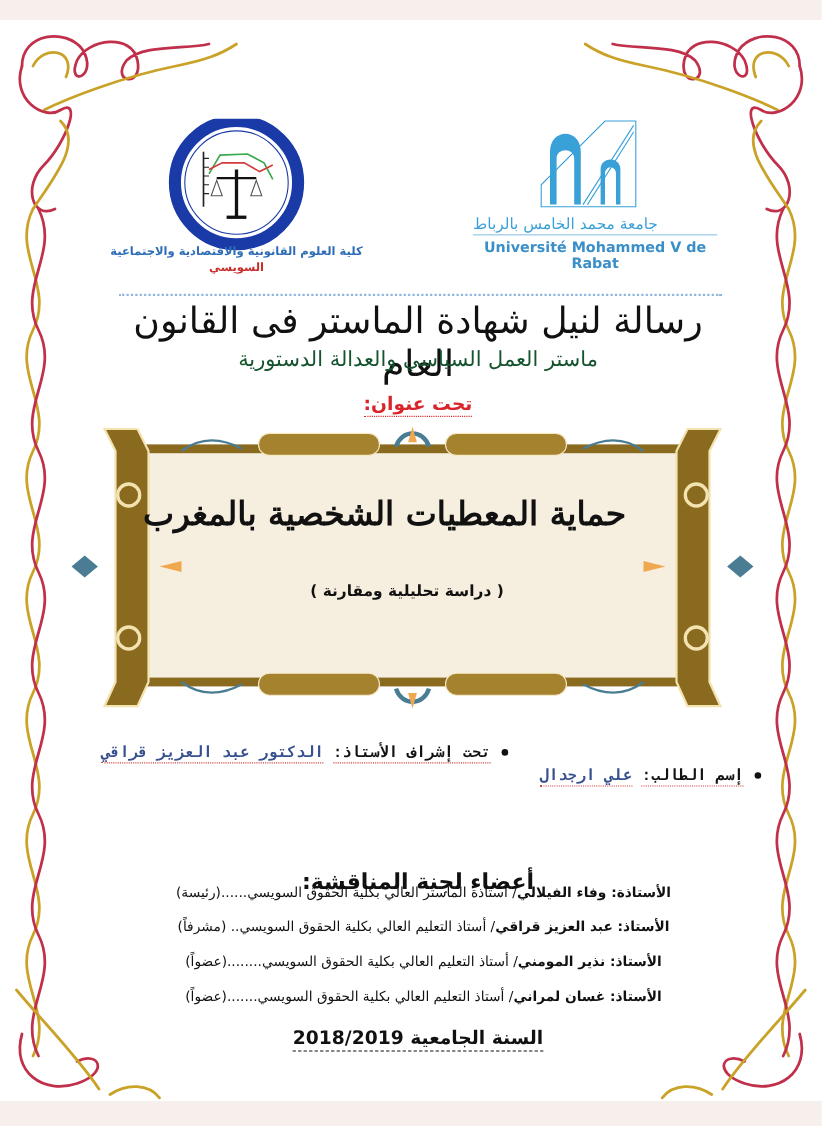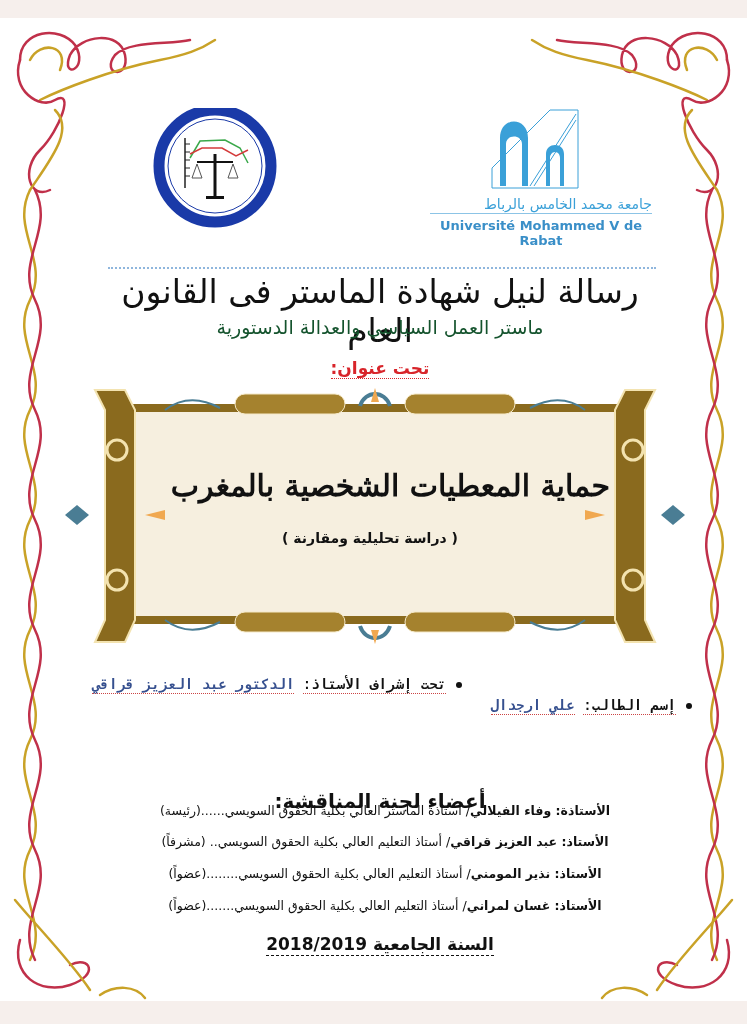--- a/index.html
+++ b/index.html
@@ -4,29 +4,29 @@
 <style>
   html,body{margin:0;padding:0;}
   body{width:747px;height:1024px;position:relative;overflow:hidden;background:#ffffff;font-family:"DejaVu Sans",sans-serif;}
   .strip-top{position:absolute;left:0;top:0;width:747px;height:18px;background:#f6efec;}
   .strip-bottom{position:absolute;left:0;top:1001px;width:747px;height:23px;background:#f6efec;}
   .border-svg{position:absolute;left:0;top:0;width:747px;height:1024px;pointer-events:none;}
   .logo-left{position:absolute;left:140px;top:108px;width:150px;height:150px;}
   .logo-left-cap{position:absolute;left:95px;top:222px;width:240px;text-align:center;direction:rtl;color:#2e6db5;font-weight:bold;font-size:10.5px;line-height:14px;}
   .logo-left-cap .sub{color:#c8302e;}
   .logo-right{position:absolute;left:490px;top:108px;width:90px;height:84px;}
-  .logo-right-ar{position:absolute;left:430px;top:196px;width:222px;text-align:right;direction:rtl;color:#3aa0d8;font-size:14px;border-bottom:1px solid #8cc4e6;padding-bottom:1px;}
+  .logo-right-ar{position:absolute;left:430px;top:196px;width:222px;text-align:left;direction:rtl;color:#3aa0d8;font-size:14px;border-bottom:1px solid #8cc4e6;padding-bottom:1px;}
   .logo-right-fr{position:absolute;left:430px;top:218px;width:222px;text-align:center;color:#3a8fc8;font-size:13px;font-weight:bold;}
   .sep{position:absolute;left:108px;top:267px;width:548px;border-top:2px dotted #8fb6dd;}
   .title1{position:absolute;left:100px;top:272px;width:560px;text-align:center;direction:rtl;font-size:33px;color:#111;font-family:"DejaVu Sans",sans-serif;}
   .title2{position:absolute;left:100px;top:316px;width:560px;text-align:center;direction:rtl;font-size:19px;color:#14532d;}
   .title3{position:absolute;left:100px;top:358px;width:560px;text-align:center;direction:rtl;font-size:17px;color:#d8242a;font-weight:bold;}
   .title3 span{border-bottom:1px dotted #d8242a;}
   .scroll-svg{position:absolute;left:55px;top:380px;width:640px;height:270px;}
-  .main-title{position:absolute;left:130px;top:468px;width:480px;text-align:right;direction:rtl;font-family:"DejaVu Serif",serif;font-size:30px;color:#111;font-weight:bold;}
+  .main-title{position:absolute;left:130px;top:449px;width:480px;text-align:left;direction:rtl;font-family:"DejaVu Serif",serif;font-size:30px;color:#111;font-weight:bold;}
   .sub-title{position:absolute;left:130px;top:530px;width:480px;text-align:center;direction:rtl;font-size:14px;color:#111;font-weight:bold;}
   .info{position:absolute;direction:rtl;font-size:14px;font-weight:bold;color:#111;font-family:Liberation Mono, monospace;}
   .info .val{color:#36508f;}
   .info .ul{border-bottom:1px dotted #c44;}
   .bullet{display:inline-block;width:6px;height:6px;border-radius:50%;background:#111;margin-left:10px;vertical-align:middle;}
   .committee-title{position:absolute;left:100px;top:789px;width:560px;text-align:center;direction:rtl;font-size:20px;font-weight:bold;color:#111;}
   .member{position:absolute;left:110px;width:550px;text-align:center;direction:rtl;font-size:12.5px;color:#111;white-space:nowrap;}
   .member b{font-weight:bold;}
   .year{position:absolute;left:100px;top:934px;width:560px;text-align:center;direction:rtl;font-size:17px;font-weight:bold;color:#111;}
   .year span{border-bottom:1px dashed #111;padding-bottom:1px;}
@@ -76,20 +76,22 @@
       <line x1="45" y1="68" x2="50" y2="68"></line>
     </g>
   <polyline points="50,50 60,33 85,32 100,40 108,55" fill="none" stroke="#3aa84a" stroke-width="1.5"></polyline>
   <polyline points="50,46 62,40 82,40 96,48 108,42" fill="none" stroke="#d43a3a" stroke-width="1.5"></polyline>
   <line x1="75" y1="46" x2="75" y2="90" stroke="#111" stroke-width="3"></line>
   <line x1="57" y1="54" x2="93" y2="54" stroke="#111" stroke-width="2"></line>
   <path d="M52 70 L57 56 L62 70 Z M88 70 L93 56 L98 70 Z" fill="none" stroke="#555" stroke-width="1"></path>
   <rect x="66" y="88" width="18" height="3" fill="#111"></rect>
 </svg>
 <div class="logo-left-cap">
+  <div>كلية العلوم القانونية والاقتصادية والاجتماعية</div>
+  <div class="sub">السويسي</div>
 </div>
 
 <svg class="logo-right" viewBox="0 0 90 84">
   <polygon points="2,80 88,80 88,2 60,2 2,60" fill="none" stroke="#3aa0d8" stroke-width="1"></polygon>
   <path d="M10 78 L10 30 C 10 8, 38 8, 38 30 L38 78 L32 78 L32 36 C 32 26, 16 26, 16 36 L16 78 Z" fill="#3aa0d8"></path>
   <path d="M56 78 L56 46 C 56 34, 74 34, 74 46 L74 78 L70 78 L70 50 C 70 42, 60 42, 60 50 L60 78 Z" fill="#3aa0d8"></path>
   <line x1="40" y1="78" x2="86" y2="6" stroke="#3aa0d8" stroke-width="1"></line>
   <line x1="44" y1="78" x2="86" y2="12" stroke="#3aa0d8" stroke-width="1"></line>
 </svg>
 <div class="logo-right-ar">جامعة محمد الخامس بالرباط</div>

